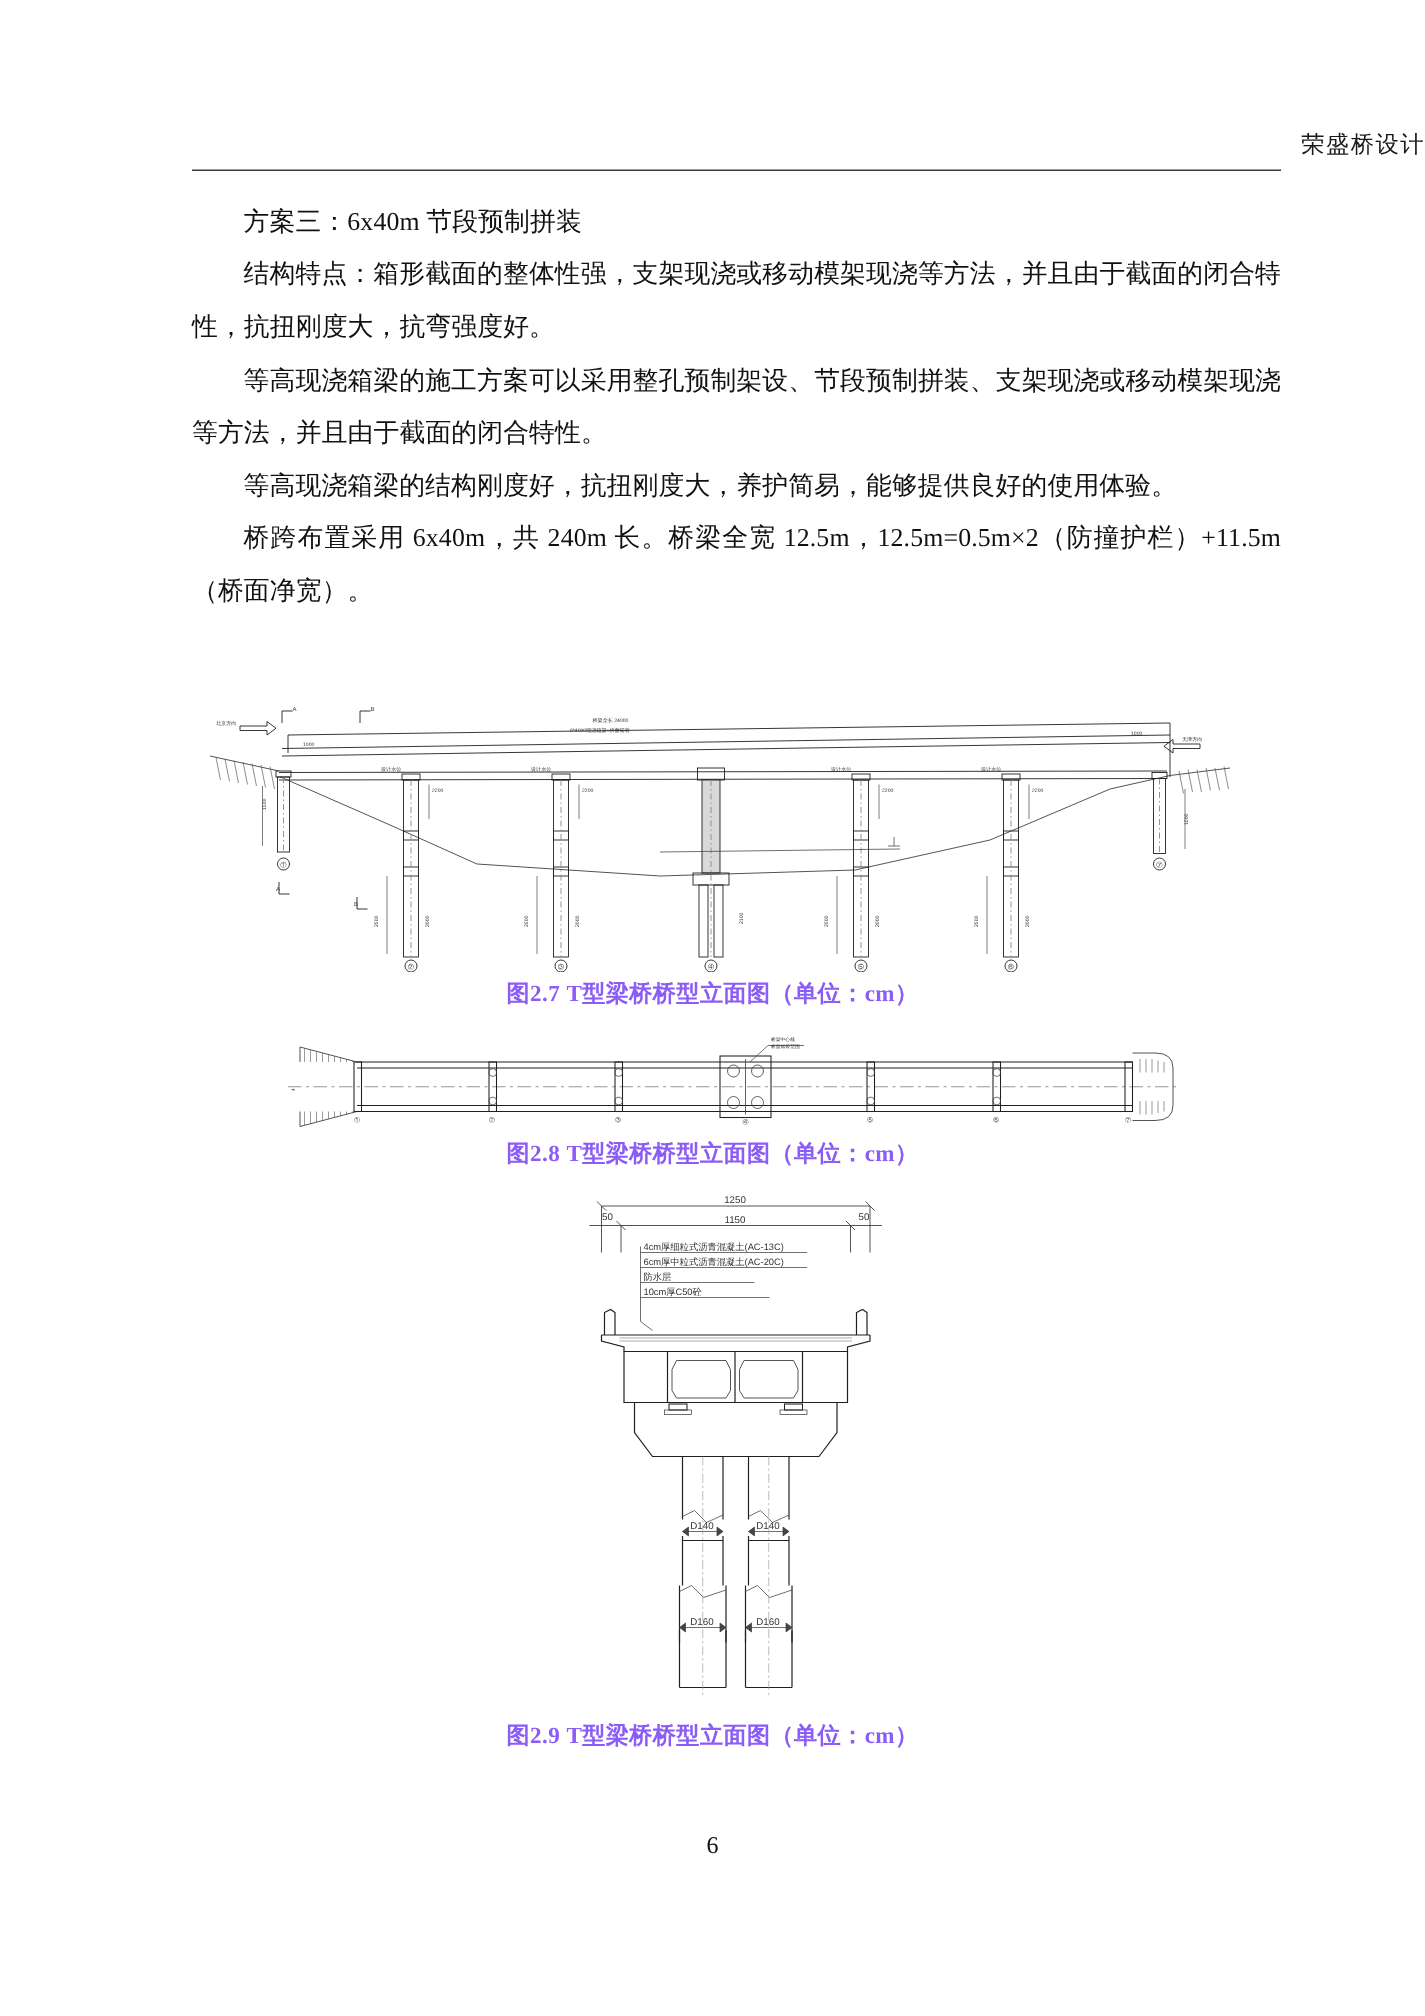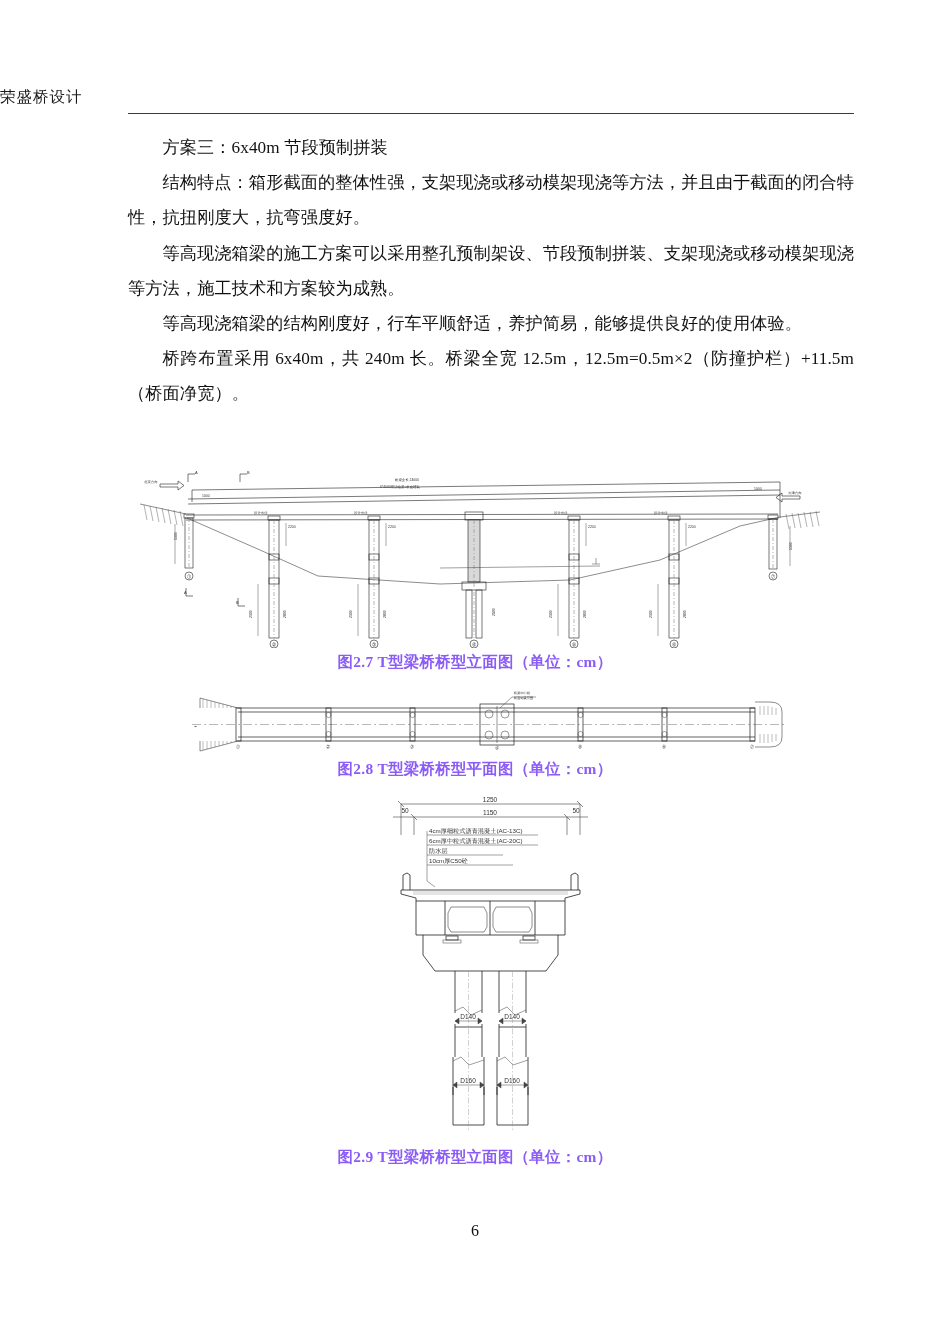--- a/index.html
+++ b/index.html
@@ -21,21 +21,21 @@
     overflow: hidden;
     box-sizing: border-box;
   }
 
   
   .header {
     position: absolute;
     left: 0;
     top: 88px;
     width: 950px;
-    text-align: left;
+    text-align: right;
   }
   .header-title {
     font-size: 15.5px;
     letter-spacing: 1px;
     line-height: 1.2;
     color: #1a1a1a;
   }
   .header-rule {
     position: absolute;
     left: 128px;
@@ -108,22 +108,22 @@
 <div class="page">
 
   <div class="header">
     <div class="header-title">荣盛桥设计</div>
   </div>
   <div class="header-rule"></div>
 
   <div class="body-text">
     <p class="para indent">方案三：6x40m 节段预制拼装</p>
     <p class="para indent">结构特点：箱形截面的整体性强，支架现浇或移动模架现浇等方法，并且由于截面的闭合特性，抗扭刚度大，抗弯强度好。</p>
-    <p class="para indent">等高现浇箱梁的施工方案可以采用整孔预制架设、节段预制拼装、支架现浇或移动模架现浇等方法，施工技术和方案较为成熟。</p>
-    <p class="para indent">等高现浇箱梁的结构刚度好，行车平顺舒适，养护简易，能够提供良好的使用体验。</p>
+    <p class="para indent">等高现浇箱梁的施工方案可以采用整孔预制架设、节段预制拼装、支架现浇或移动模架现浇等方法，并且由于截面的闭合特性。</p>
+    <p class="para indent">等高现浇箱梁的结构刚度好，抗扭刚度大，养护简易，能够提供良好的使用体验。</p>
     <p class="para indent">桥跨布置采用 6x40m，共 240m 长。桥梁全宽 12.5m，12.5m=0.5m×2（防撞护栏）+11.5m（桥面净宽）。</p>
   </div>
 
   <div class="cad" style="left:140px; top:468px; width:680px; height:180px;">
     <svg width="680" height="180" viewBox="0 0 680 180" xmlns="http://www.w3.org/2000/svg">
       <g class="ink" stroke-width="0.6">
 
         <line x1="52" y1="22" x2="640" y2="14"></line>
         <line x1="52" y1="22" x2="52" y2="34"></line>
         <line x1="640" y1="14" x2="640" y2="50"></line>
@@ -386,21 +386,21 @@
         <text x="158" y="58">②</text>
         <text x="242" y="58">③</text>
         <text x="327" y="59">④</text>
         <text x="410" y="58">⑤</text>
         <text x="494" y="58">⑥</text>
         <text x="582" y="58">⑦</text>
       </g>
     </svg>
   </div>
 
-  <div class="figure-caption" style="top:759px;">图2.8 T型梁桥桥型平面图（单位：cm）</div>
+  <div class="figure-caption" style="top:759px;">图2.8 T型梁桥桥型立面图（单位：cm）</div>
 
   <div class="cad" style="left:383px; top:795px; width:215px; height:345px;">
     <svg width="215" height="345" viewBox="0 0 215 345" xmlns="http://www.w3.org/2000/svg">
 
       <g class="ink-thin" stroke-width="0.6">
 
         <line x1="18" y1="9" x2="197" y2="9"></line>
         <path d="M15 6 L21 12 M194 6 L200 12"></path>
         <line x1="18" y1="9" x2="18" y2="40"></line>
         <line x1="197" y1="9" x2="197" y2="40"></line>

